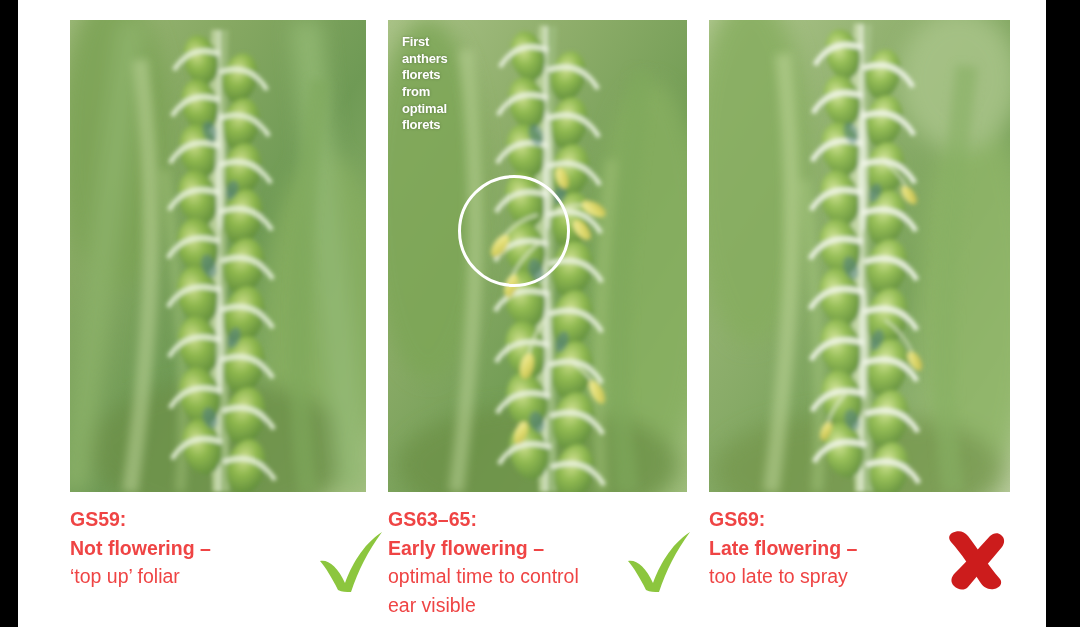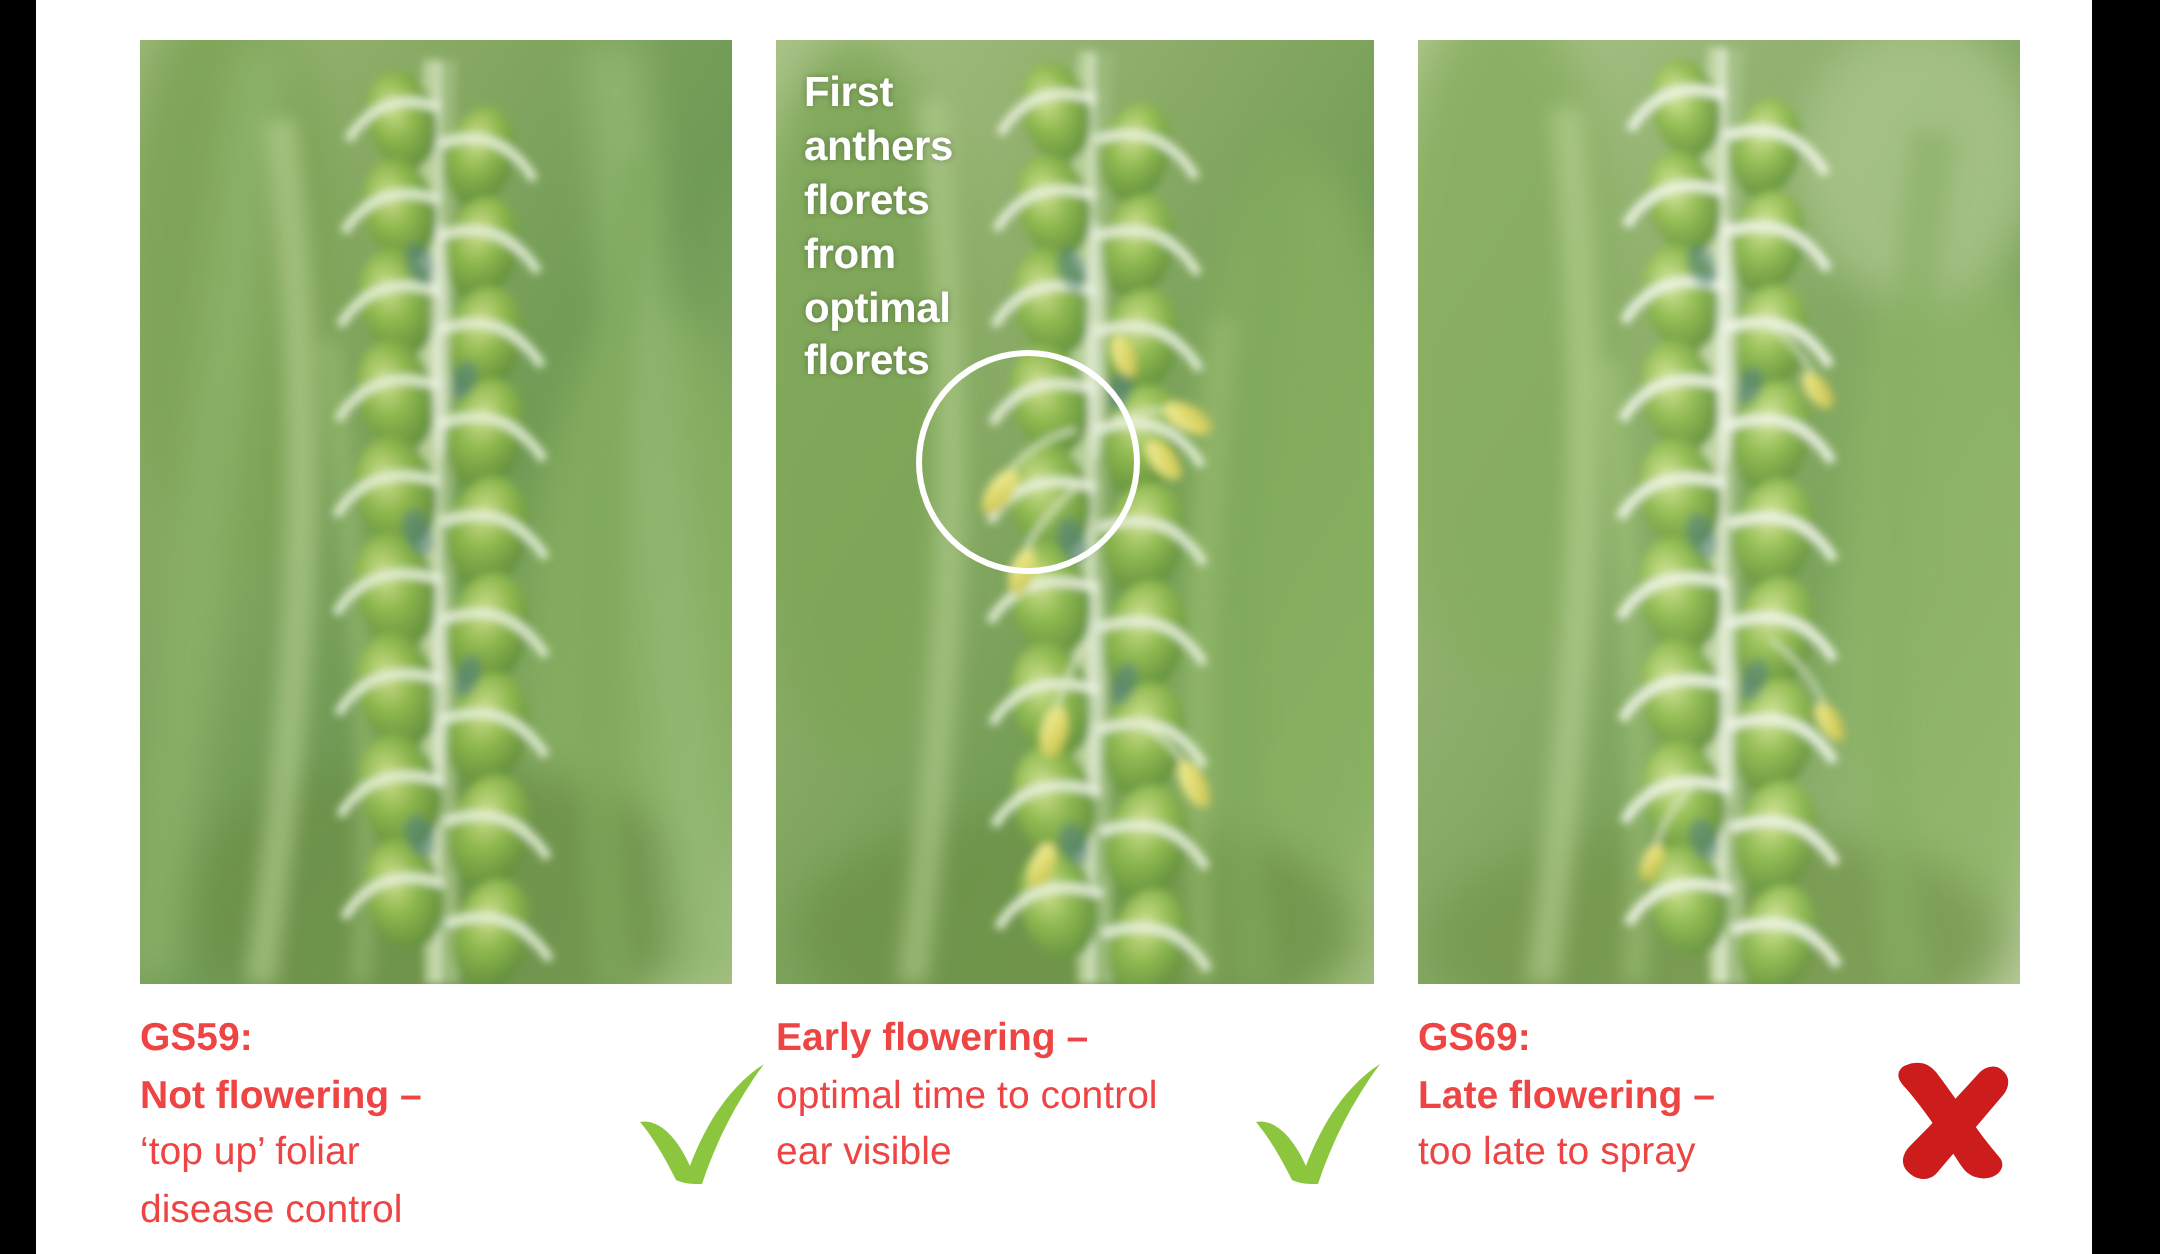--- a/index.html
+++ b/index.html
@@ -52,21 +52,21 @@
   .photo svg { display: block; }
 
   
   .anno-text {
     position: absolute;
     left: 14px;
     top: 14px;
     width: 96px;
     color: #ffffff;
     font-weight: bold;
-    font-size: 21px;
+    font-size: 13px;
     line-height: 1.28;
     letter-spacing: -0.2px;
     text-shadow: 0 0 3px rgba(0,0,0,0.28);
   }
   .anno-circle {
     position: absolute;
     border: 3px solid #ffffff;
     border-radius: 50%;
     box-sizing: border-box;
   }
@@ -213,21 +213,20 @@
           </g>
         </g>
       </svg>
     </div>
   </div>
 
   <div class="caption" style="left:70px; width:250px;">
     <span class="code">GS59:</span>
     <span class="stage">Not flowering –</span>
     <span class="detail">‘top up’ foliar</span>
-    <span class="detail">disease control</span>
   </div>
 
   <div class="mark" style="left:318px; top:531px;">
     <svg width="68" height="62" viewBox="0 0 68 62" xmlns="http://www.w3.org/2000/svg">
       <path d="M 2 30 C 10 28 20 36 27 52 C 33 36 44 14 64 1 C 50 20 40 40 33 61 C 28 61 24 61 20 59 C 14 47 8 37 2 30 Z" fill="#8cc63e"></path>
     </svg>
   </div>
 
   <div class="panel" style="left:388px; width:299px; height:472px;">
     <div class="photo" style="width:299px; height:472px;">
@@ -363,20 +362,21 @@
       <span>florets</span><br>
       <span>from</span><br>
       <span>optimal</span><br>
       <span>florets</span>
     </div>
 
     <div class="anno-circle" style="left:70px; top:155px; width:112px; height:112px;"></div>
   </div>
 
   <div class="caption" style="left:388px; width:300px;">
+    <span class="code">GS63–65:</span>
     <span class="stage">Early flowering –</span>
     <span class="detail">optimal time to control</span>
     <span class="detail">ear visible</span>
   </div>
 
   <div class="mark" style="left:626px; top:531px;">
     <svg width="68" height="62" viewBox="0 0 68 62" xmlns="http://www.w3.org/2000/svg">
       <path d="M 2 30 C 10 28 20 36 27 52 C 33 36 44 14 64 1 C 50 20 40 40 33 61 C 28 61 24 61 20 59 C 14 47 8 37 2 30 Z" fill="#8cc63e"></path>
     </svg>
   </div>

